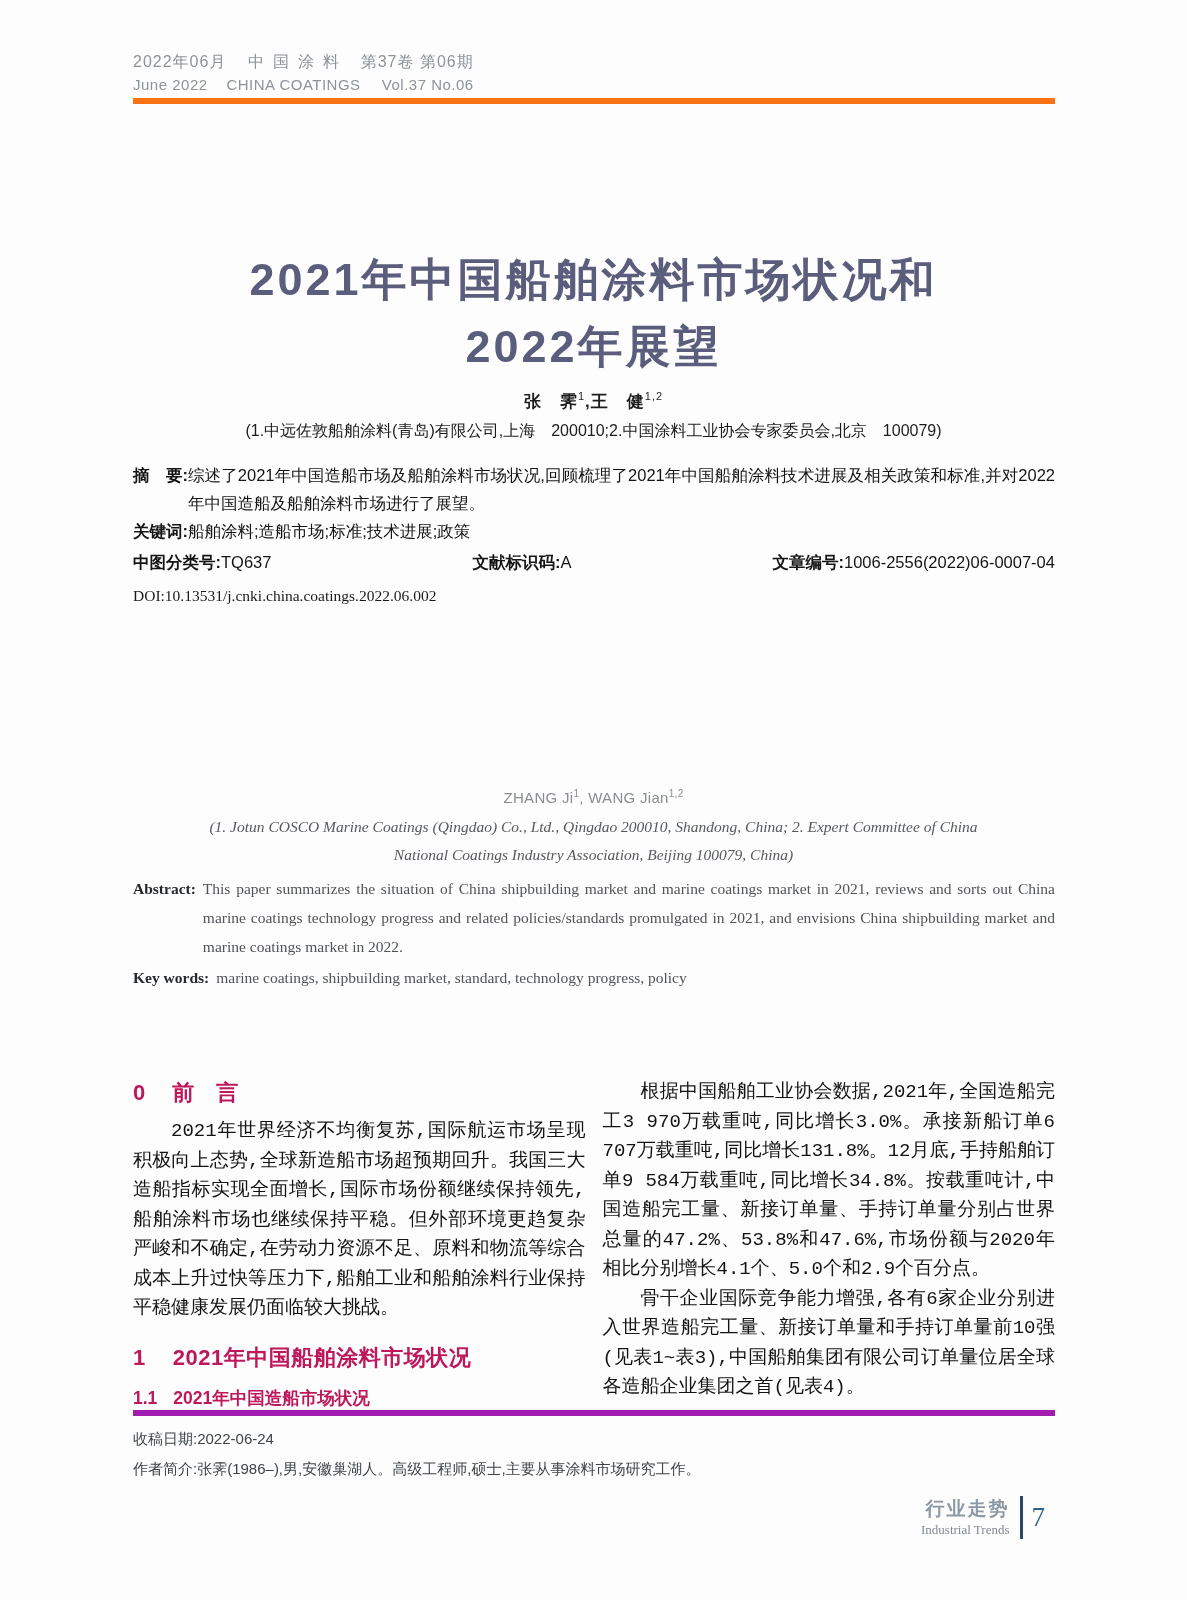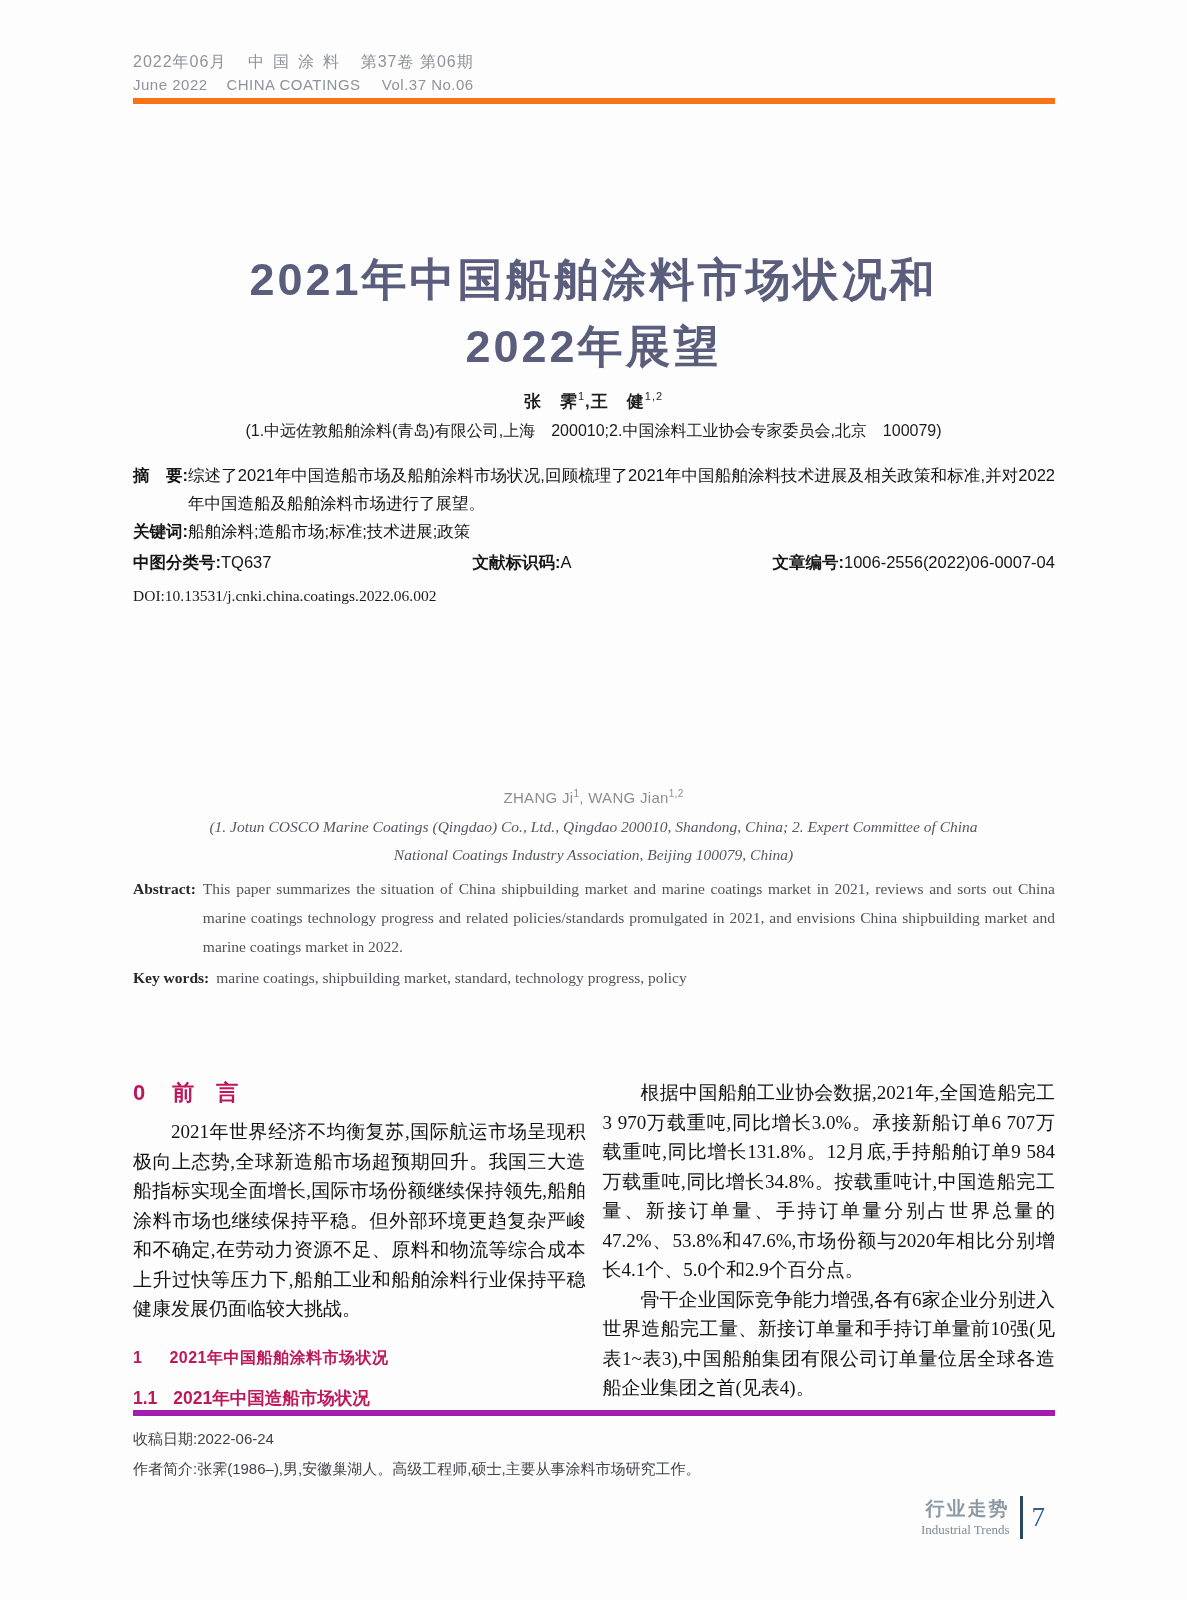--- a/index.html
+++ b/index.html
@@ -80,25 +80,25 @@
   .meta-en .kw-row { margin-top: 2px; }
 
   
   .body-cols { position: absolute; top: 1078px; left: 133px; right: 132px; display: flex; gap: 17px; }
   .col { flex: 1; min-width: 0; }
   .h-sec { color: #be185d; font-weight: bold; }
   .h0 { font-size: 22px; line-height: 30px; }
   .sec-num { margin-right: 27px; }
   .h11 .sec-num { margin-right: 16px; }
   .body-para {
-    font-family: Liberation Serif, serif; font-size: 19px; line-height: 29.5px;
+    font-family: Liberation Mono, monospace; font-size: 19px; line-height: 29.5px;
     text-align: justify; text-indent: 2em; color: #131315;
   }
   .col-left .body-para { margin-top: 9px; }
-  .h1 { font-size: 16px; line-height: 30px; margin-top: 19px; letter-spacing: 0.5px; }
+  .h1 { font-size: 22px; line-height: 30px; margin-top: 19px; letter-spacing: 0.5px; }
   .h11 { font-size: 17.5px; line-height: 26px; margin-top: 12px; }
 
   
   .footnote {
     position: absolute; top: 1410px; left: 133px; right: 132px;
     border-top: 6px solid #a21caf; padding-top: 8px;
     font-size: 15px; line-height: 30px; color: #3f4449;
   }
 
   

